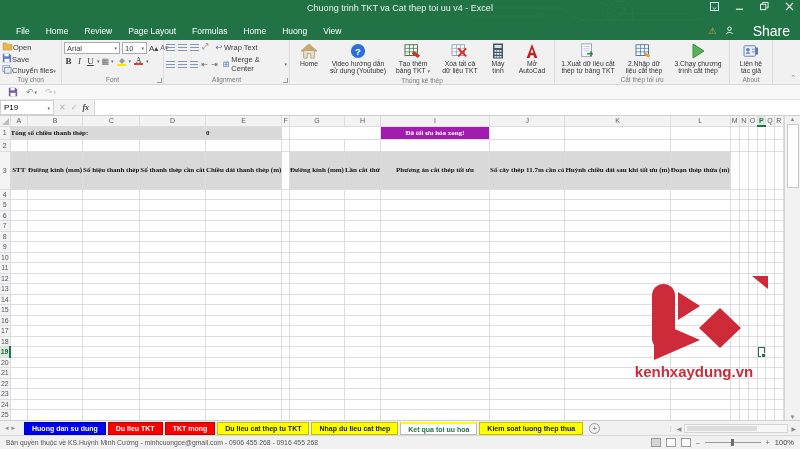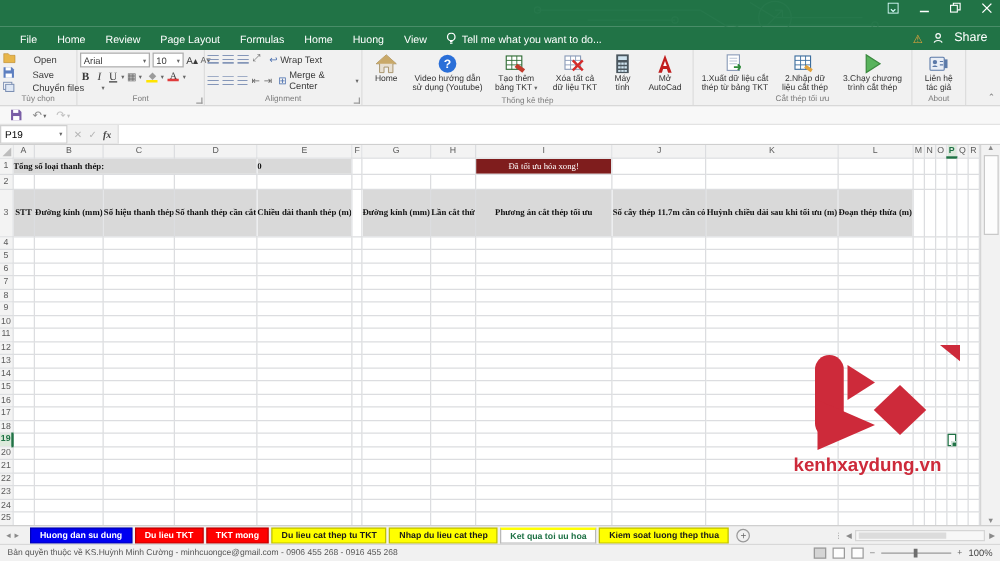--- a/index.html
+++ b/index.html
@@ -14,33 +14,33 @@
   .win-controls { position:absolute; right:6px; top:2px; display:flex; gap:16px; align-items:center; z-index:2; }
   .win-controls svg { display:block; }
 
   
   .menubar { height:19px; background:#217346; display:flex; align-items:stretch; color:#fff;
              font-size:8.5px; padding-left:8px; position:relative; flex:0 0 auto; }
   .menu-tab { padding:0 8px; display:flex; align-items:center; white-space:nowrap; z-index:1; }
   .menu-tab.active { background:#ffffff; color:#217346; }
   .tellme { display:flex; align-items:center; gap:4px; padding:0 8px; z-index:1; }
   .menu-right { margin-left:auto; display:flex; align-items:center; gap:8px; padding-right:10px; z-index:1; }
-  .share-btn { display:flex; align-items:center; gap:8px; font-size:10px; }
+  .share-btn { display:flex; align-items:center; gap:19px; font-size:14px; }
   .warn { color:#f0a63a; font-size:9px; }
 
   
   .ribbon { height:45px; background:#f1f1f1; border-bottom:1px solid #d8d8d8; display:flex;
             align-items:stretch; position:relative; flex:0 0 auto; font-size:7.5px; color:#3b3b3b; }
   .rgroup { display:flex; flex-direction:column; border-right:1px solid #dddddd; padding:1px 2px 0; position:relative; }
   .rgroup-body { flex:1 1 auto; display:flex; align-items:flex-start; }
   .rgroup-label { height:9px; line-height:9px; text-align:center; font-size:6.5px; color:#7a7a7a; }
   .launcher { position:absolute; right:1px; bottom:1px; width:5px; height:5px;
               border-right:1px solid #9a9a9a; border-bottom:1px solid #9a9a9a; }
   .stack { display:flex; flex-direction:column; justify-content:space-between; height:34px; padding-top:1px; }
-  .mini-btn { display:flex; align-items:center; gap:14px; font-size:7.5px; white-space:nowrap; }
+  .mini-btn { display:flex; align-items:center; gap:0; font-size:7.5px; white-space:nowrap; }
   .caret { font-size:5px; color:#666; }
   .fontrow { display:flex; align-items:center; gap:2px; margin-top:1px; }
   .combo { background:#fff; border:1px solid #ababab; height:12px; display:flex; align-items:center;
            justify-content:space-between; padding:0 2px; font-size:7.5px; }
   .fmt { font-family:"Liberation Serif",serif; font-size:9px; width:9px; text-align:center; }
   .colorbtn { display:flex; flex-direction:column; align-items:center; width:11px; }
   .colorbtn .bar { width:9px; height:2px; margin-top:-1px; }
   .alignrow { display:flex; align-items:center; gap:3px; margin-top:1px; }
   .lines-ic { width:9px; height:7px; background:repeating-linear-gradient(#8496b8 0 1px, transparent 1px 3px); }
   .big-btn { display:flex; flex-direction:column; align-items:center; justify-content:flex-start;
@@ -74,21 +74,21 @@
                      border-bottom:7px solid #bdbdbd; }
   td.ch.selhd { background:#dbead e0; }
   td.ch.selhd, td.rh.selhd { background:#dcead c; }
   td.selhd { background:#dceadc !important; color:#1e7145; font-weight:bold; }
   td.ch.selhd { border-bottom:2px solid #217346; }
   td.rh.selhd { border-right:2px solid #217346; }
   td.c-gray, td.c-hdr { background:#d9d9d9; border:1px solid #6b6b6b; font-family:"Liberation Serif",serif;
                         font-weight:bold; color:#111; }
   td.c-gray { font-size:8px; padding-left:2px; }
   td.c-white { background:#fff; border:1px solid #6b6b6b; }
-  td.c-blue { background:#7f1d1d; color:#fff; font-family:"Liberation Serif",serif; font-weight:normal;
+  td.c-blue { background:#a21caf; color:#fff; font-family:"Liberation Serif",serif; font-weight:bold;
               font-size:8px; text-align:center; }
   td.c-hdr { font-size:6.8px; text-align:center; white-space:normal; line-height:8px; padding:1px; }
   td.selcell { position:relative; }
   td.selcell .selbox { position:absolute; inset:-1px; border:2px solid #217346; background:transparent; }
   td.selcell .selbox::after { content:""; position:absolute; right:-2px; bottom:-2px; width:3px; height:3px;
                               background:#217346; border:1px solid #fff; }
   .vscroll { position:absolute; top:0; right:0; width:16px; height:100%; background:#f2f2f2;
              border-left:1px solid #d5d5d5; display:flex; flex-direction:column; align-items:center;
              font-size:6px; color:#8a8a8a; }
   .vthumb { width:12px; height:64px; background:#fdfdfd; border:1px solid #c9c9c9; margin-top:2px; }
@@ -129,20 +129,21 @@
         <circle cx="430" cy="8" r="2.5"></circle>
           <circle cx="540" cy="16" r="2.5"></circle>
           <circle cx="700" cy="20" r="2.5"></circle>
         <circle cx="620" cy="14" r="13"></circle>
           <path d="M614 20 L626 8 M626 8 h-6 M626 8 v6"></path>
         <circle cx="585" cy="30" r="10"></circle>
           <path d="M590 25 l-10 10 m0 -6 v6 h6"></path>
         <path d="M650 34 H760 M540 34 H620"></path>
       </g>
     </svg>
+    <div class="title-text">Chuong trinh TKT va Cat thep toi uu v4 - Excel</div>
     <div class="win-controls">
       <svg width="9" height="9" viewBox="0 0 10 10">
           <rect x="0.5" y="0.5" width="9" height="9" fill="none" stroke="#dff" stroke-width="1"></rect>
           <path d="M3 6l2 2 2-2" stroke="#dff" fill="none"></path>
         </svg>
       <svg width="9" height="9" viewBox="0 0 10 10">
           <path d="M1 8h8" stroke="#fff" stroke-width="1.2"></path>
         </svg>
       <svg width="9" height="9" viewBox="0 0 10 10">
           <rect x="0.5" y="2.5" width="6" height="6" fill="none" stroke="#fff"></rect>
@@ -158,27 +159,20 @@
     <div id="menu-tabs" style="display:flex">
         <div class="menu-tab">File</div>
         <div class="menu-tab">Home</div>
         <div class="menu-tab">Review</div>
         <div class="menu-tab">Page Layout</div>
         <div class="menu-tab">Formulas</div>
         <div class="menu-tab">Home</div>
         <div class="menu-tab">Huong</div>
         <div class="menu-tab">View</div>
       </div>
-    <div class="tellme">
-      <svg width="8" height="10" viewBox="0 0 8 10">
-          <circle cx="4" cy="3.5" r="3" fill="none" stroke="#fff"></circle>
-          <path d="M3 7h2M3 8.5h2" stroke="#fff"></path>
-        </svg>
-      <span>Tell me what you want to do...</span>
-    </div>
     <div class="menu-right">
       <span class="warn">⚠</span>
       <span class="share-btn">
         <svg width="9" height="9" viewBox="0 0 10 10">
             <circle cx="5" cy="3" r="2" fill="none" stroke="#fff"></circle>
             <path d="M1.5 9c.5-2.5 6.5-2.5 7 0" fill="none" stroke="#fff"></path>
           </svg>
         <span>Share</span>
       </span>
     </div>
@@ -496,21 +490,21 @@
               <td class="ch">N</td>
               <td class="ch">O</td>
               <td class="ch selhd">P</td>
               <td class="ch">Q</td>
               <td class="ch">R</td>
               <td class="ch">S</td>
               <td class="ch">T</td>
             </tr>
             <tr style="height:13px">
               <td class="rh">1</td>
-              <td colspan="4" class="c-gray">Tổng số loại thanh thép:</td>
+              <td colspan="4" class="c-gray">Tổng số chiều thanh thép:</td>
               <td class="c-gray">0</td>
               <td class="c"></td>
               <td colspan="2" class="c-white"></td>
               <td class="c-blue">Đã tối ưu hóa xong!</td>
               <td class="c"></td>
               <td class="c"></td>
               <td class="c"></td>
               <td class="c"></td>
               <td class="c"></td>
               <td class="c"></td>

